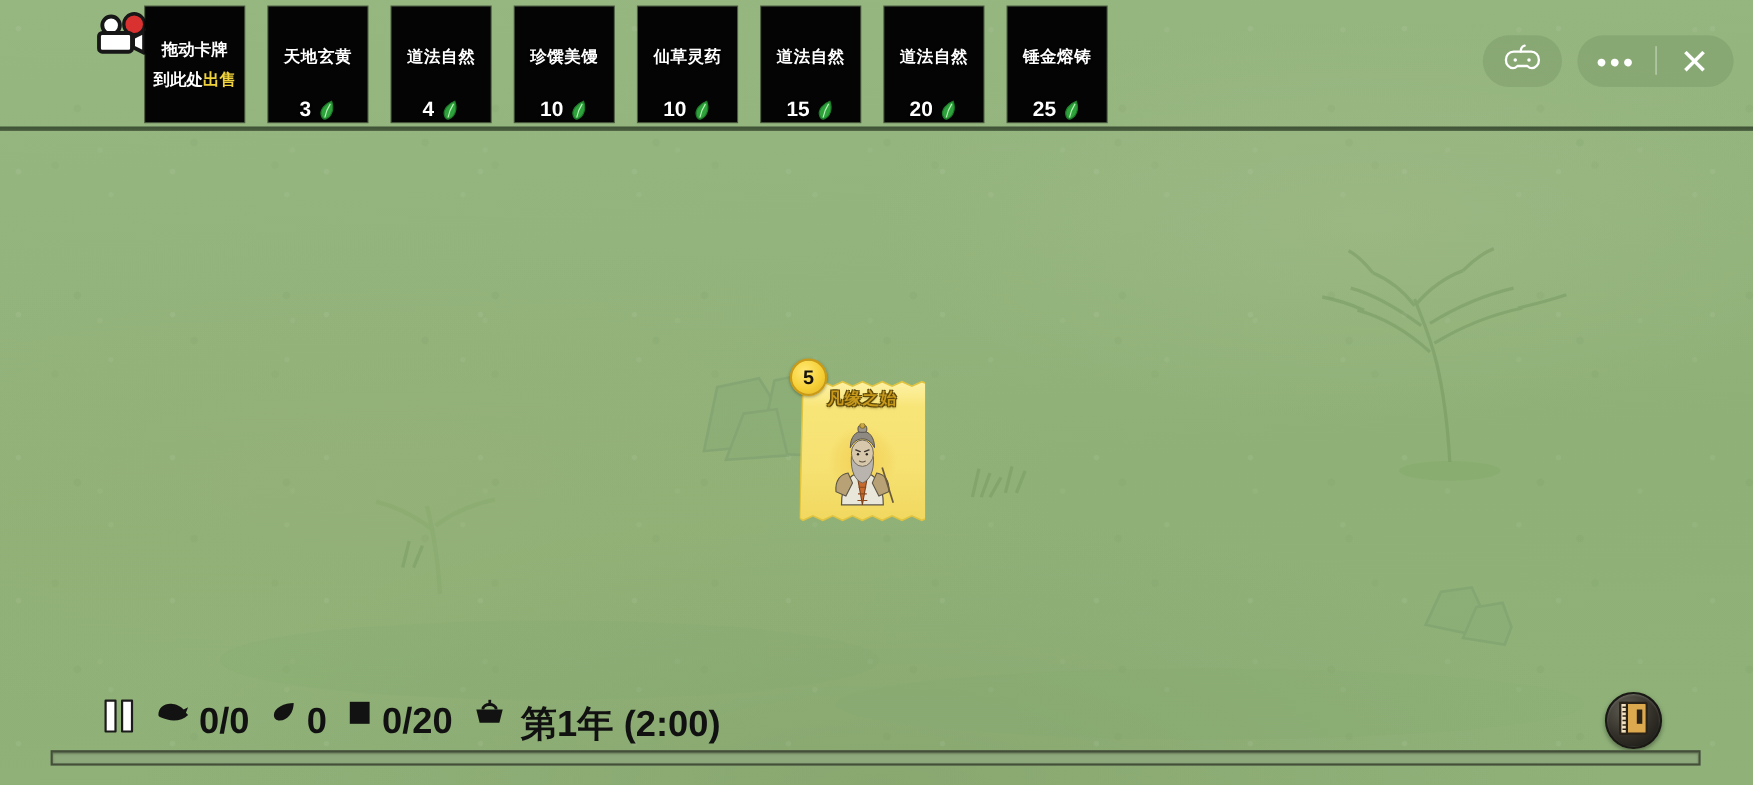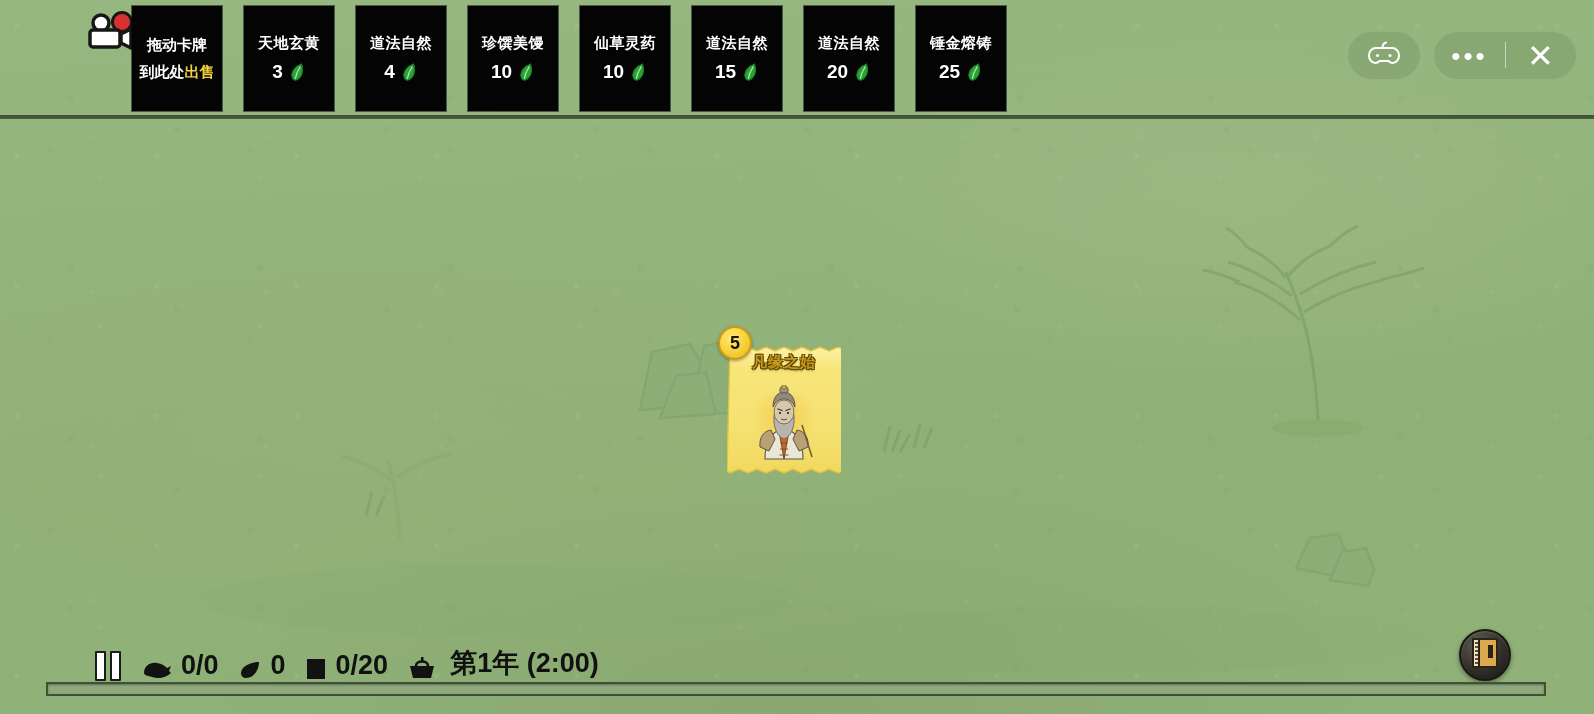--- a/index.html
+++ b/index.html
@@ -47,21 +47,21 @@
   .rec-icon{
     position:absolute; left:84px; top:10px; width:52px; height:46px;
   }
   .shop-strip{
     position:absolute; left:132px; top:6px; height:108px;
     display:flex; align-items:flex-start; gap:22px;
   }
   .shop-card{
     width:90px; height:105px; background:#040404;
     display:flex; flex-direction:column; align-items:center;
-    justify-content:center; gap:8px;
+    justify-content:flex-end; gap:28px;
     box-shadow:0 0 0 1px rgba(0,0,0,.5);
   }
   .shop-card.sell-slot{ justify-content:center; gap:8px; }
   .sc-name{
     color:#ffffff; font-size:15px; font-weight:bold; letter-spacing:.5px;
     text-shadow:0 1px 2px rgba(0,0,0,.9);
     white-space:nowrap;
   }
   .sc-line{ color:#ffffff; font-size:15px; font-weight:bold; white-space:nowrap; }
   .sc-line .hl{ color:#f0d23c; }
@@ -140,22 +140,22 @@
     font-family:Liberation Serif, serif;
   }
   .card-art{
     position:absolute; left:50%; top:44px; transform:translateX(-50%);
     width:78px; height:78px; z-index:2;
   }
 
   
   .hud{
     position:absolute; left:95px; bottom:33px;
-    display:flex; align-items:flex-end; gap:9px;
-    color:#1a1a1a; font-size:27px; font-weight:bold;
+    display:flex; align-items:flex-start; gap:9px;
+    color:#1a1a1a; font-size:33px; font-weight:bold;
   }
   .hud .val{ color:#111; }
   .hud .ic{ display:inline-flex; align-items:center; }
   .pause-ic{
     width:26px; height:30px; display:flex; gap:4px;
     align-items:stretch;
   }
   .pause-ic i{
     flex:1; background:#ffffff; border:2.5px solid #1b1b1b; border-radius:1px;
   }

